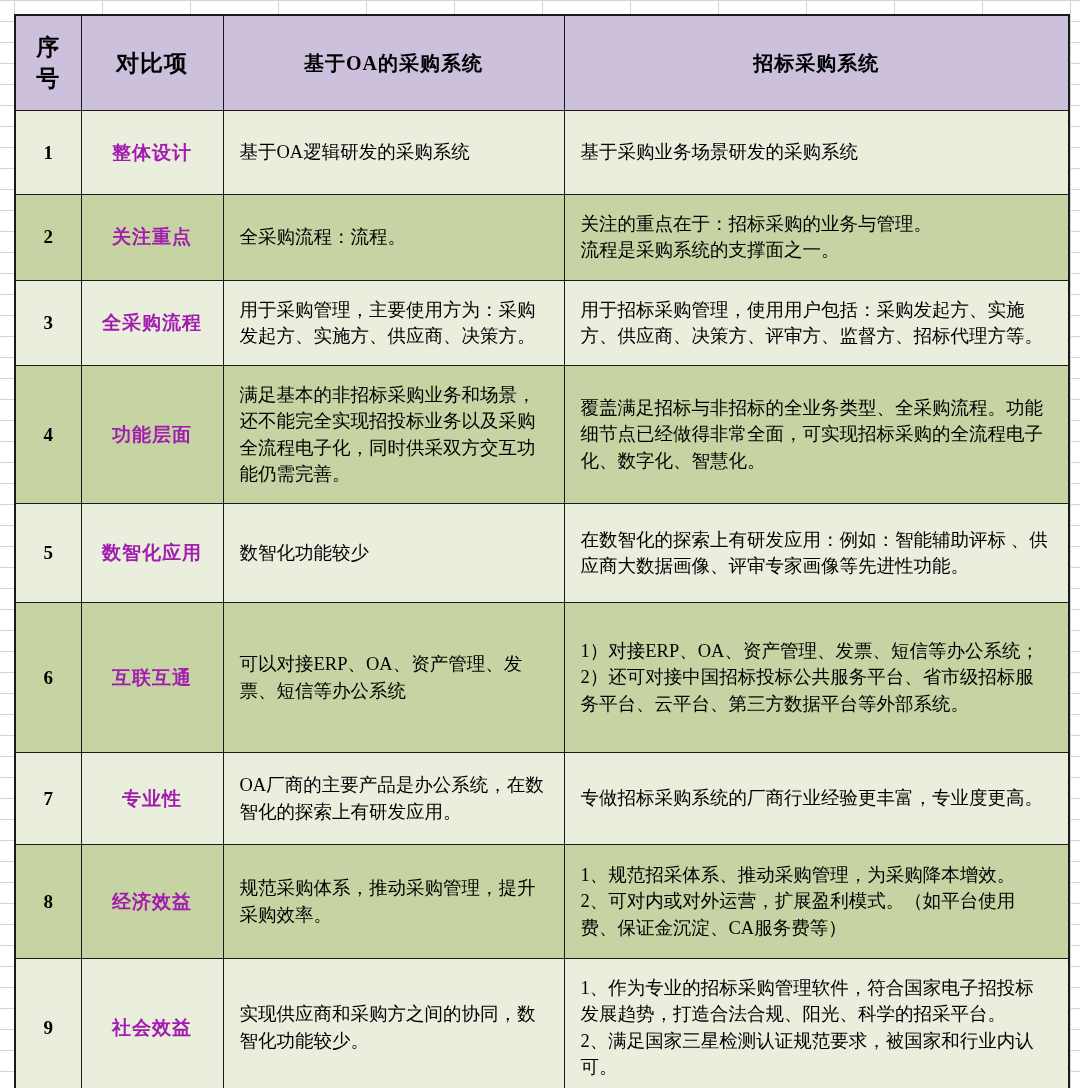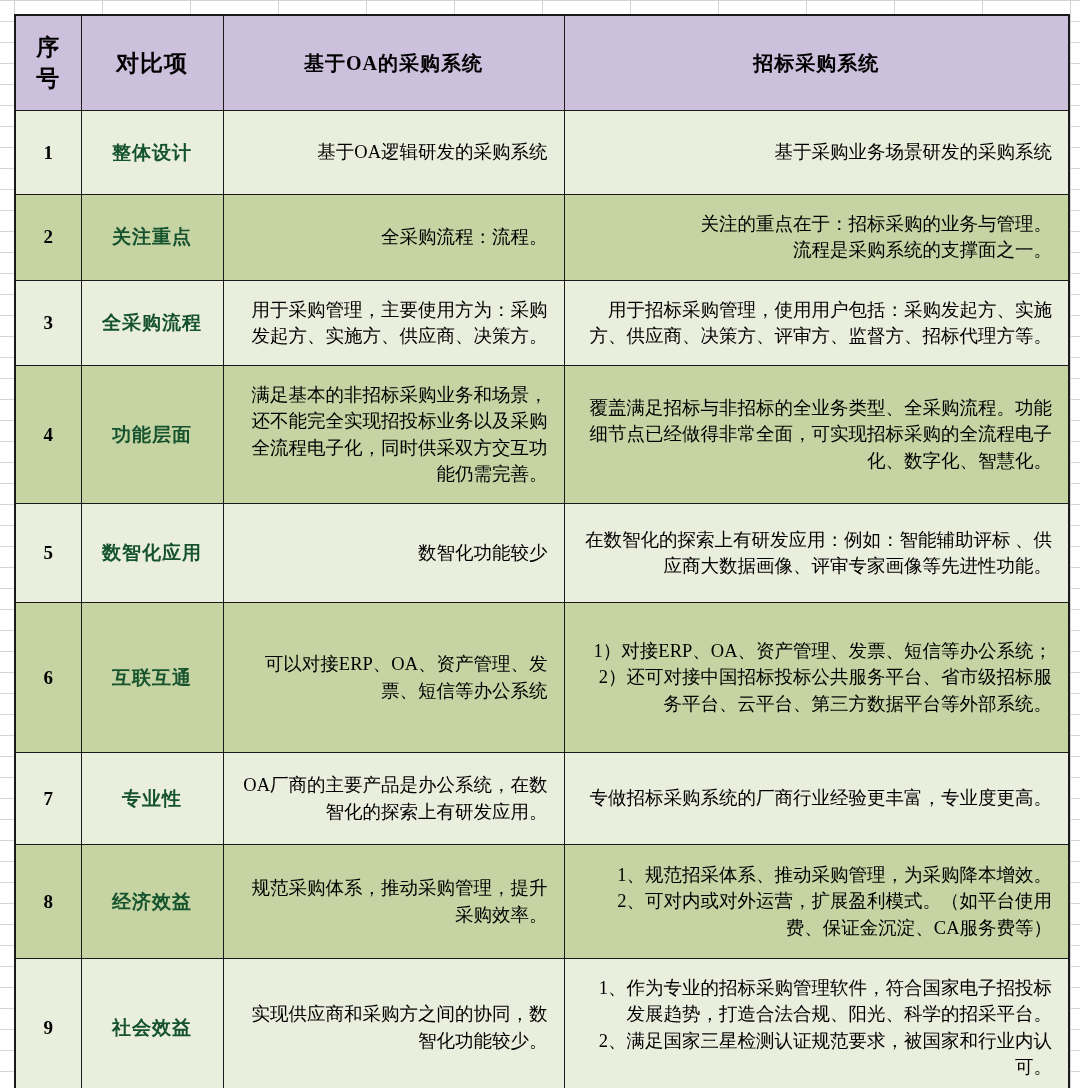--- a/index.html
+++ b/index.html
@@ -75,24 +75,24 @@
     text-align: center;
     font-weight: bold;
     font-size: 19px;
     color: #000;
   }
   td.cell-item {
     text-align: center;
     font-weight: bold;
     font-size: 19px;
     letter-spacing: 1px;
-    color: #14532d;
+    color: #a21caf;
   }
   td.cell-text {
-    text-align: right;
+    text-align: left;
     font-size: 18.5px;
     line-height: 1.42;
     padding: 4px 6px 4px 7px;
     color: #000;
     white-space: pre-line;
     word-break: break-all;
   }
 
   
   tr.r1 td { height: 84px; }

